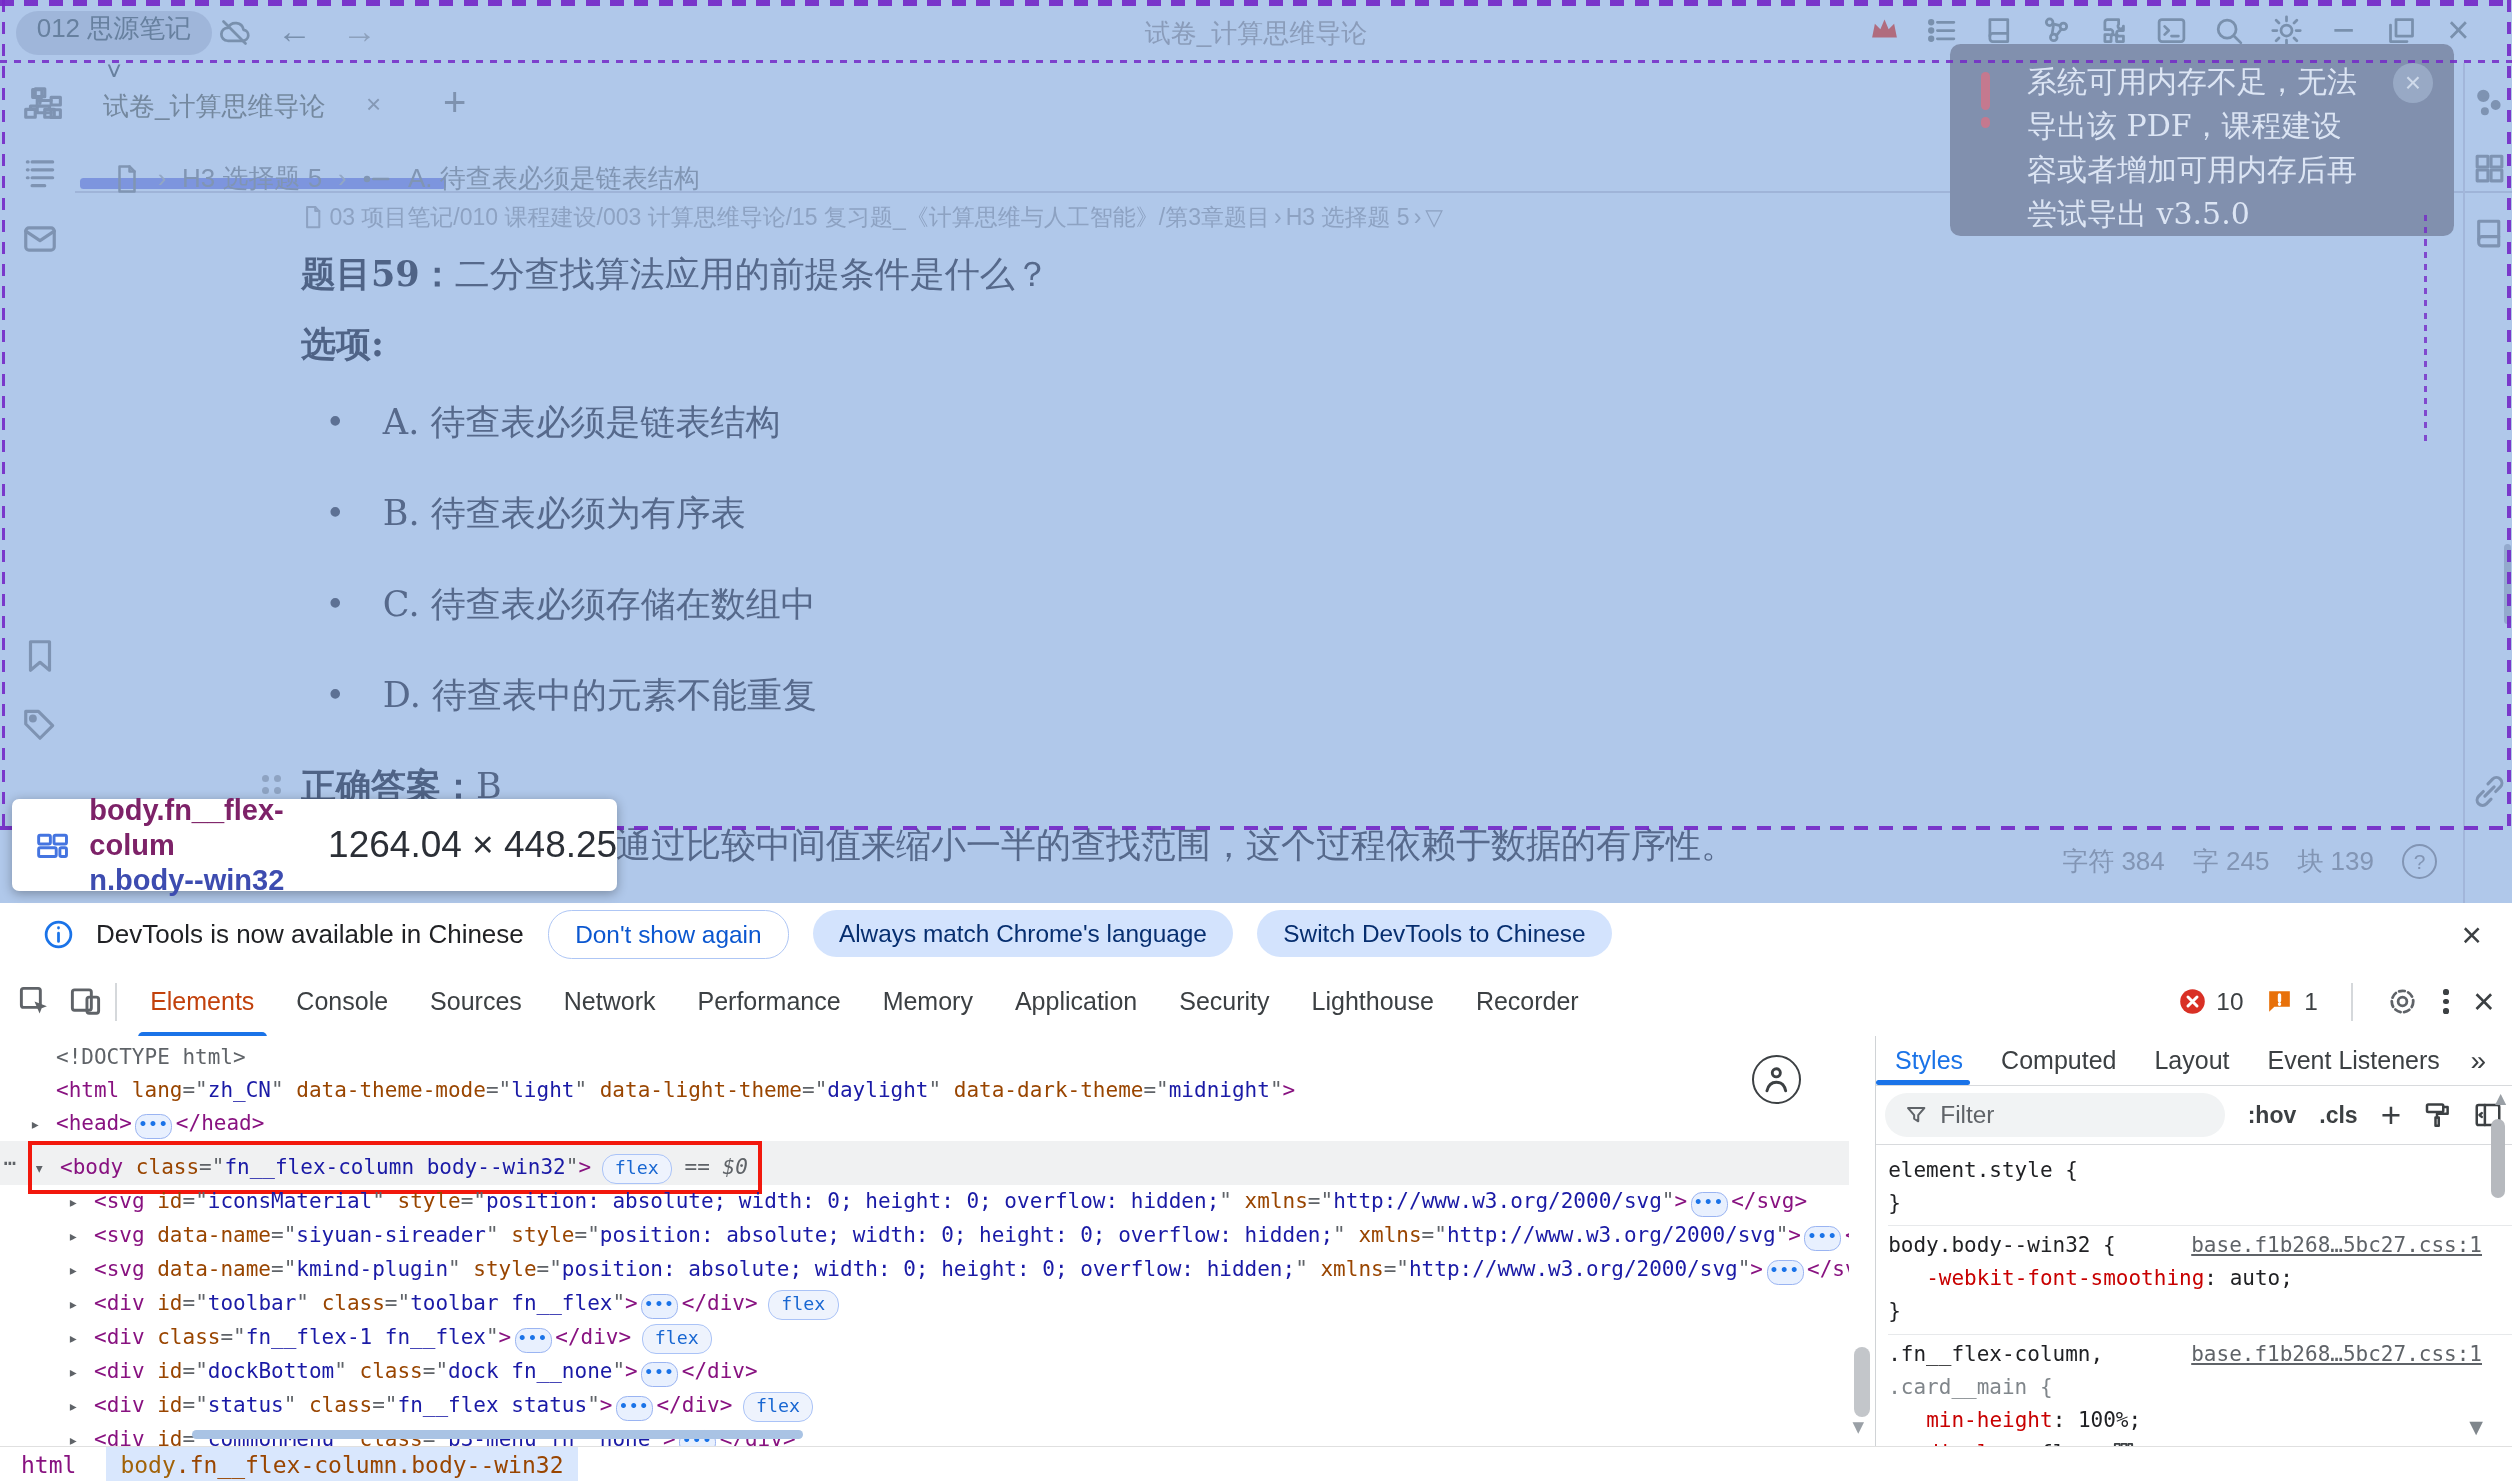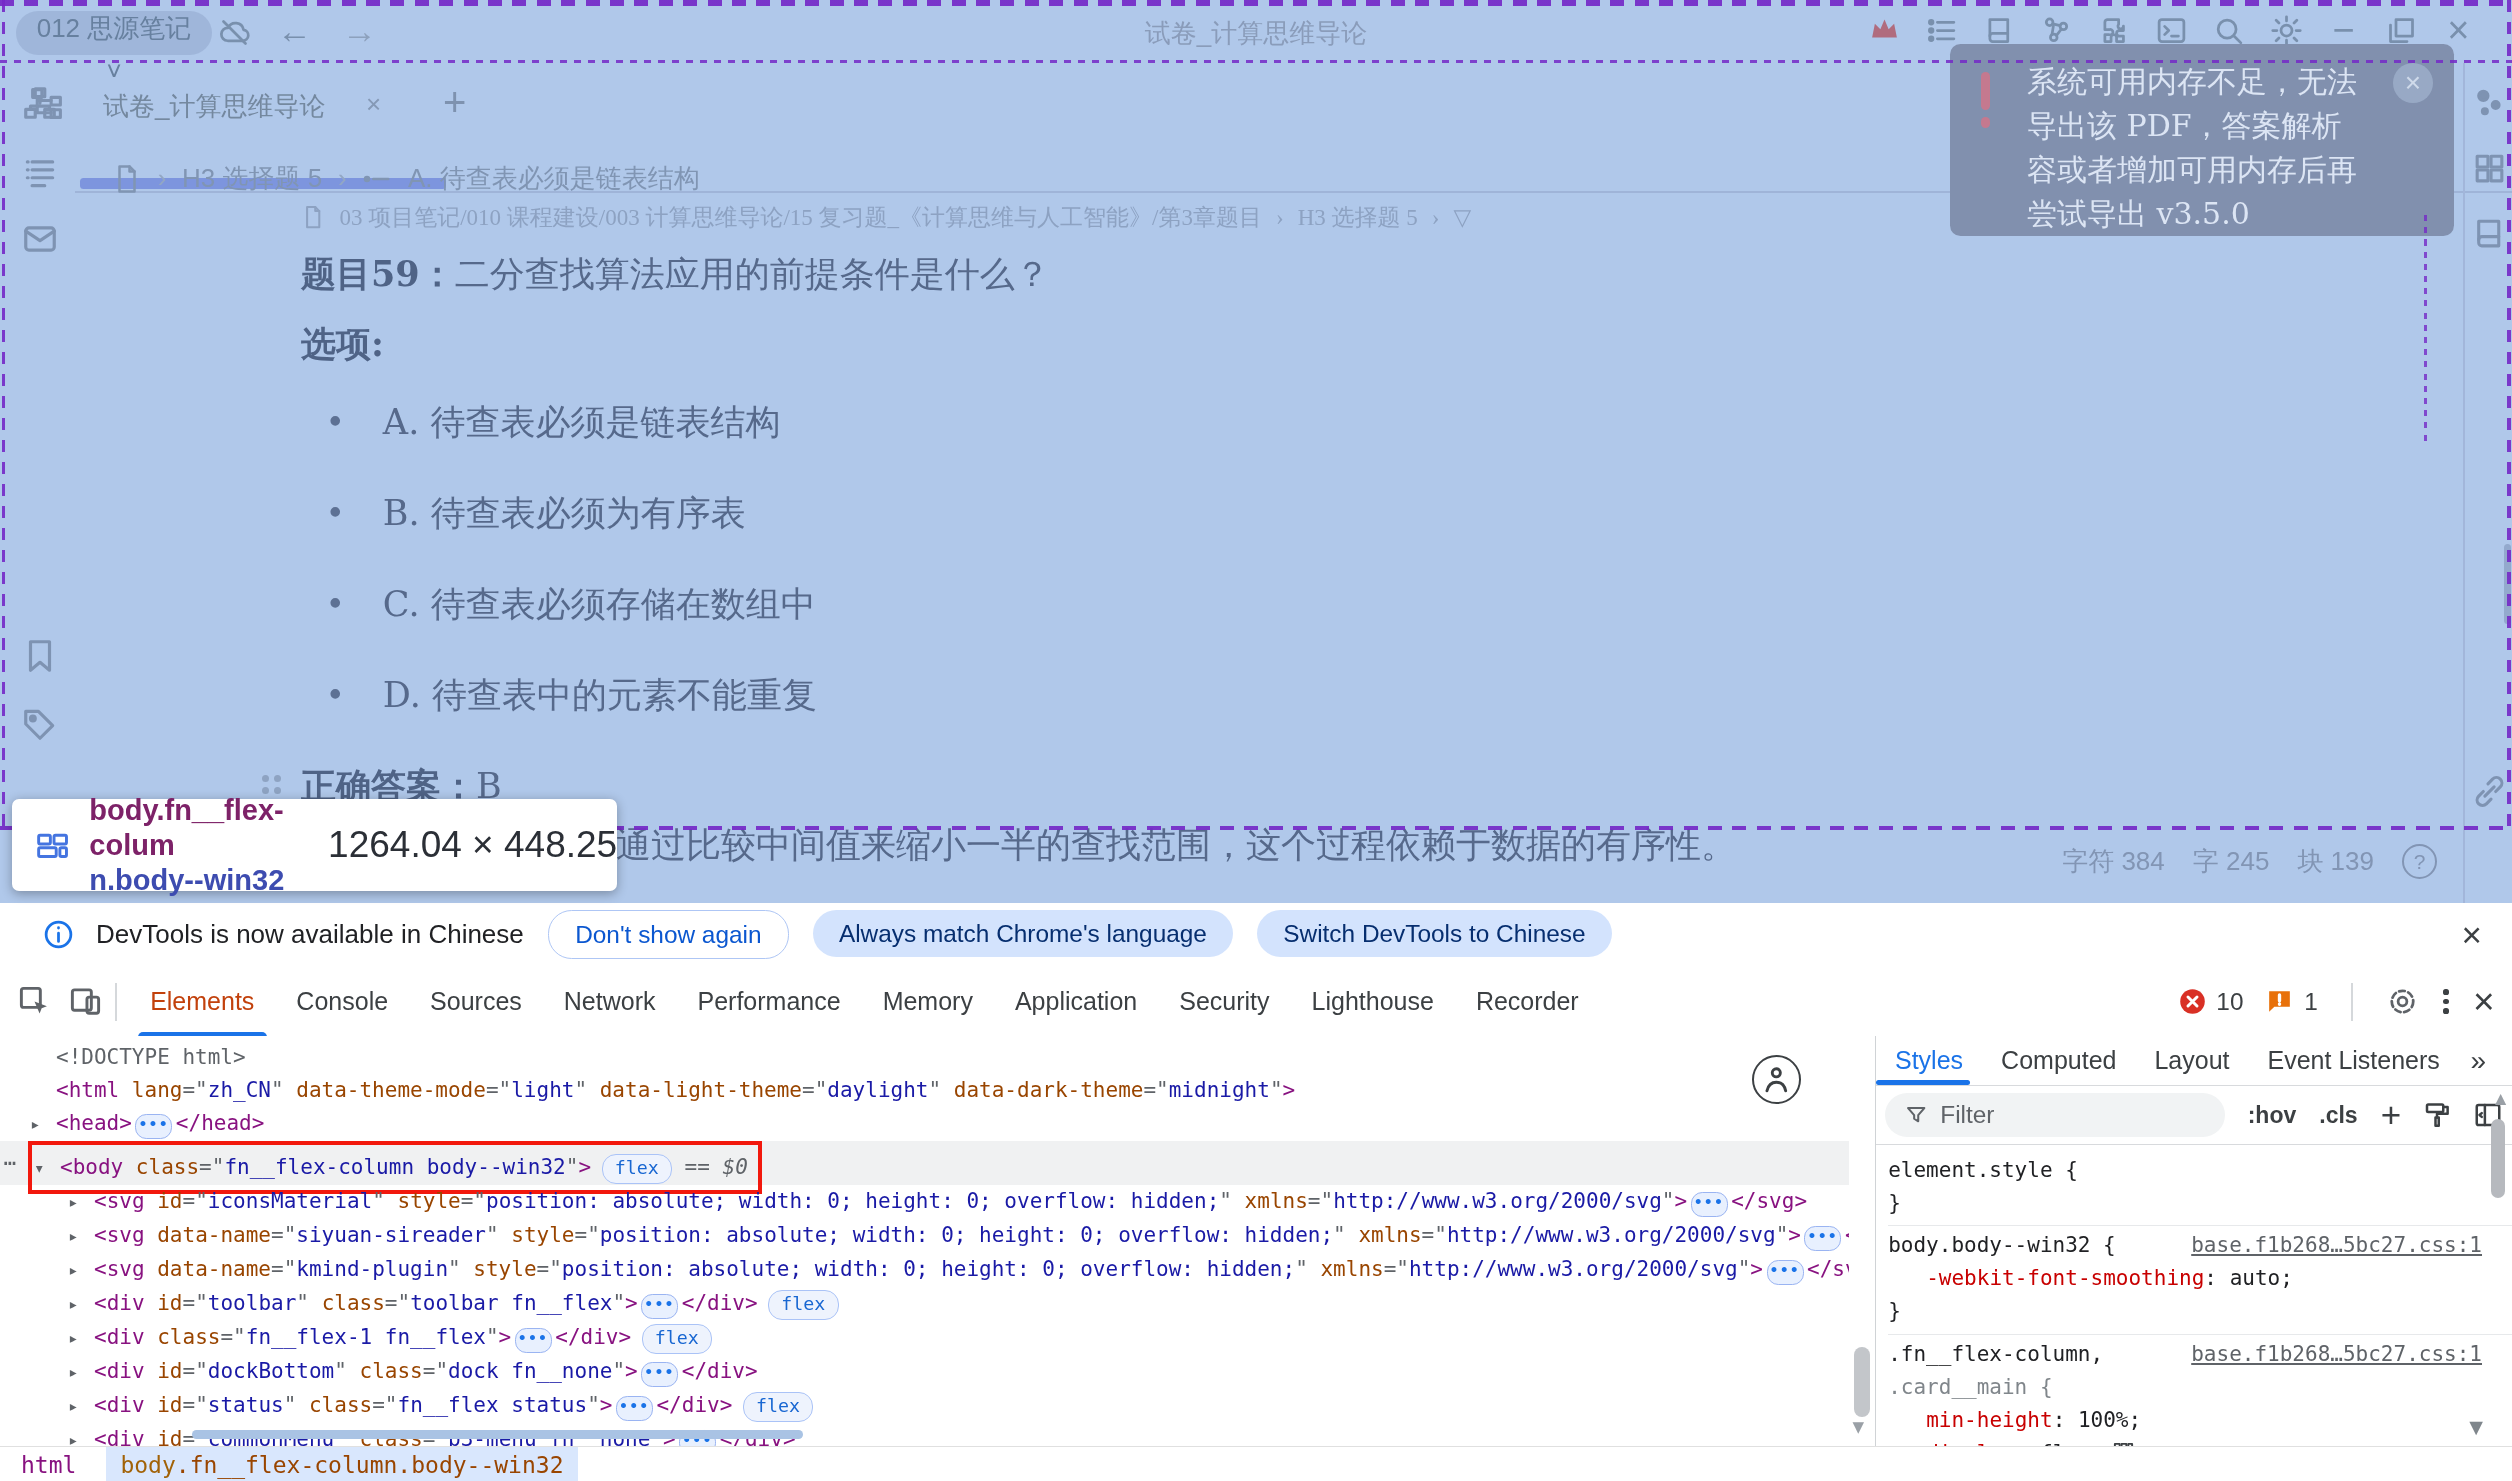--- a/index.html
+++ b/index.html
@@ -26,21 +26,21 @@
 
   #tabIcon{left:28px;top:85px;width:37px;height:37px;}
   #tabLabel{left:103px;top:89px;font-size:26px;color:#74889f;}
   #tabClose{left:366px;top:89px;font-size:26px;color:#8599b6;}
   #tabAdd{left:443px;top:80px;font-size:40px;color:#7e92af;}
   #tabBar{left:80px;top:178px;width:366px;height:11.3px;background:#7d95de;border-radius:3.5px;}
   #tabBorder{left:75px;top:191px;width:2437px;height:1.7px;background:#9fb4d8;}
 
   #crumb{left:112px;top:161px;height:35px;display:flex;align-items:center;gap:15.7px;font-size:26px;color:#8095b3;}
   #crumb .sep{font-size:26px;color:#93a7c4;}
-  #docPath{left:301px;top:202px;display:flex;align-items:center;gap:14px;font-size:23px;color:#8da2c2;white-space:nowrap;font-family:Liberation Serif, serif;}
+  #docPath{left:301px;top:202px;display:flex;align-items:center;gap:4px;font-size:23px;color:#8da2c2;white-space:nowrap;}
 
   #content{left:301px;top:251px;width:1500px;font-family:"DejaVu Serif","Liberation Serif",serif;
            font-size:35px;color:#56698b;}
   #content b{color:#4f6386;}
   .qline{margin-bottom:23px;}
   .optline{display:flex;gap:38px;margin-bottom:44px;align-items:baseline;}
   .optline .bullet{font-size:33px;color:#5d7194;margin-left:24.4px;}
   #ansline{margin-top:3.5px;margin-bottom:12px;}
   #grip{left:262px;top:775px;display:grid;grid-template-columns:7px 7px;gap:5.2px;}
   #grip i{width:7px;height:7px;border-radius:50%;background:#8ea3c2;}
@@ -377,21 +377,21 @@
       </span>
     <div id="appScroll" class="abs"></div>
 
     <div id="toast" class="abs">
       <div id="toastExcl">
           <div class="bar"></div>
           <div class="pt"></div>
         </div>
       <div id="toastText">
           <div>系统可用内存不足，无法</div>
-          <div>导出该 PDF，答案解析</div>
+          <div>导出该 PDF，课程建设</div>
           <div>容或者增加可用内存后再</div>
           <div>尝试导出 v3.5.0</div>
         </div>
       <div id="toastClose">×</div>
     </div>
 
     <div class="guide hdash" style="left:0;top:0;width:2512px;height:6.1px;"></div>
     <div class="guide hdot" style="left:0;top:60px;width:2512px;height:2.6px;"></div>
     <div class="guide hdash" style="left:0;top:826px;width:2512px;height:3.5px;"></div>
     <div class="guide vdash" style="left:1.7px;top:0;width:3.5px;height:829px;"></div>

